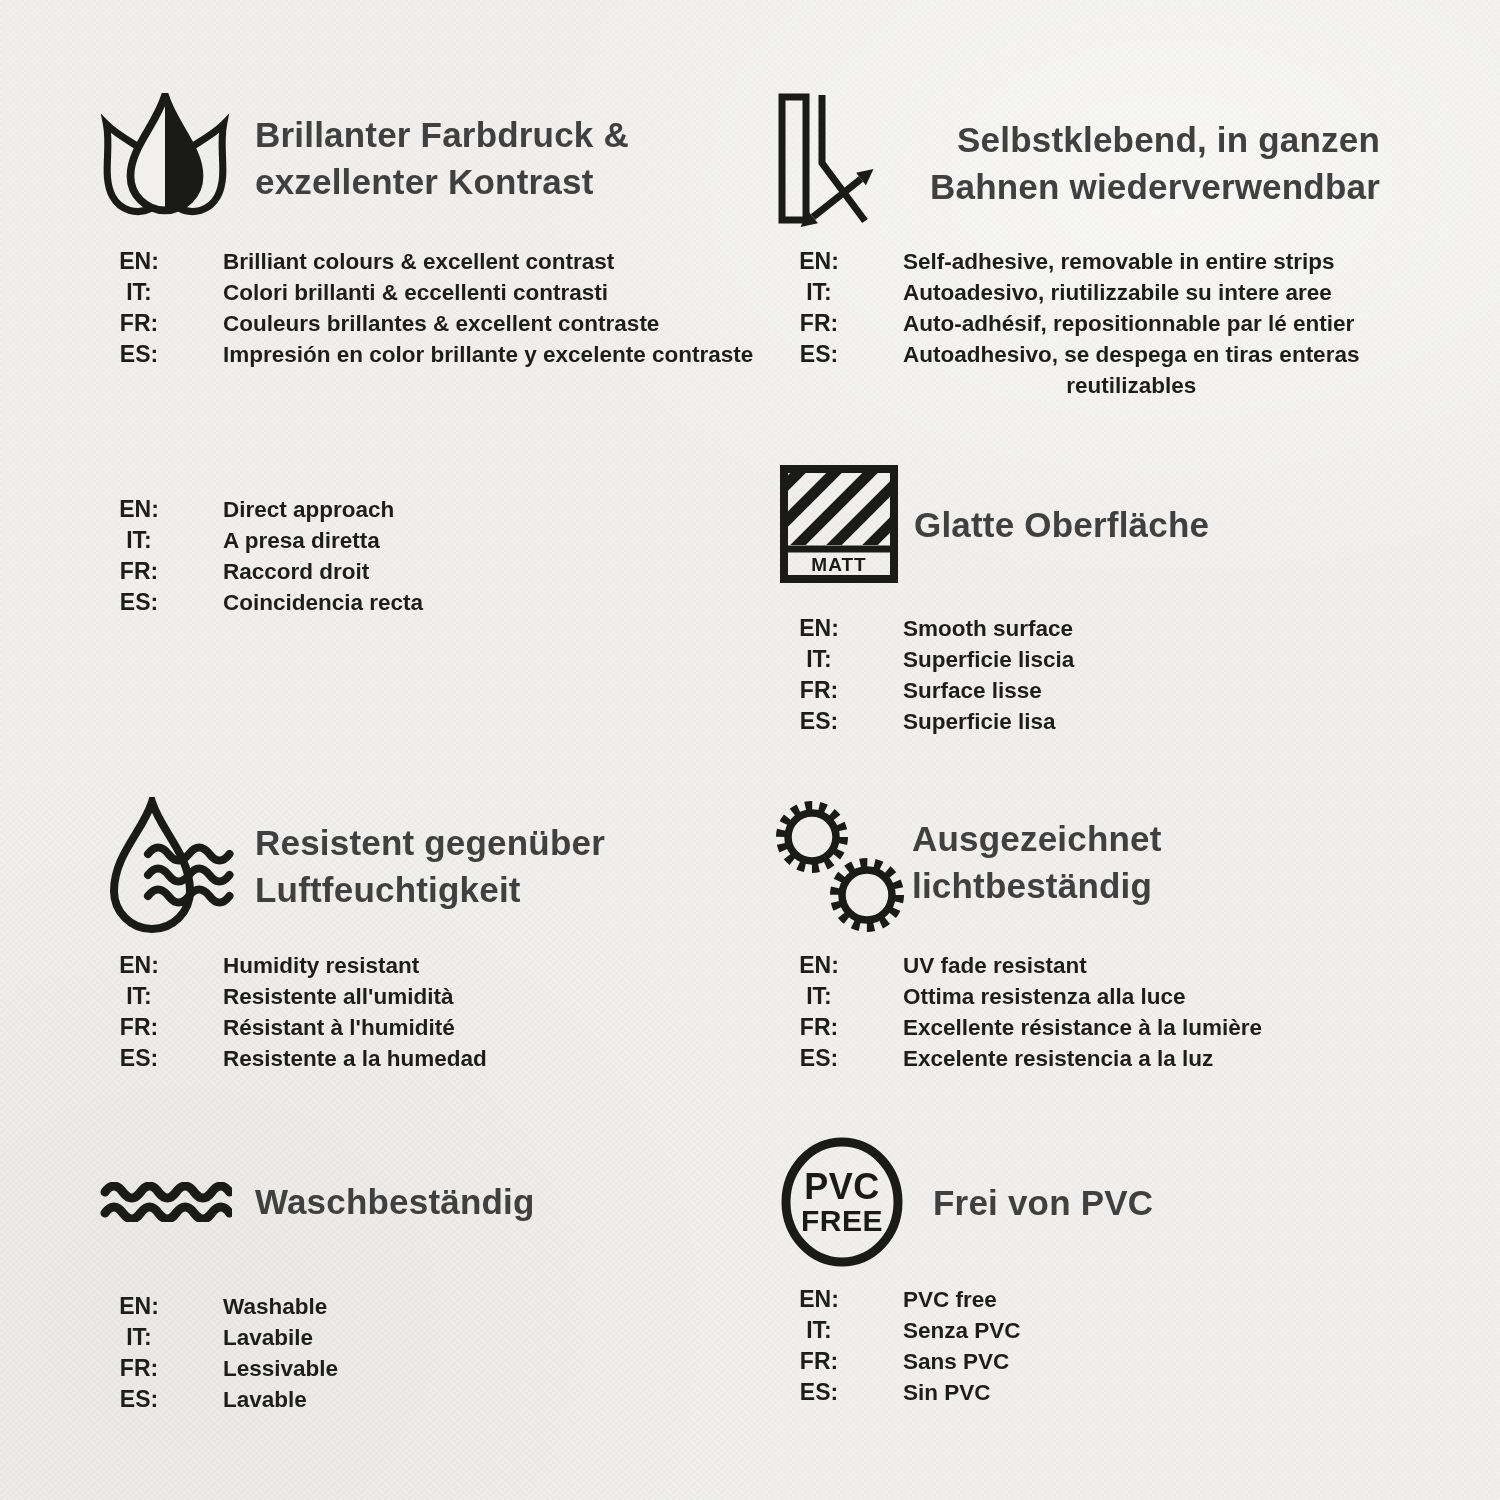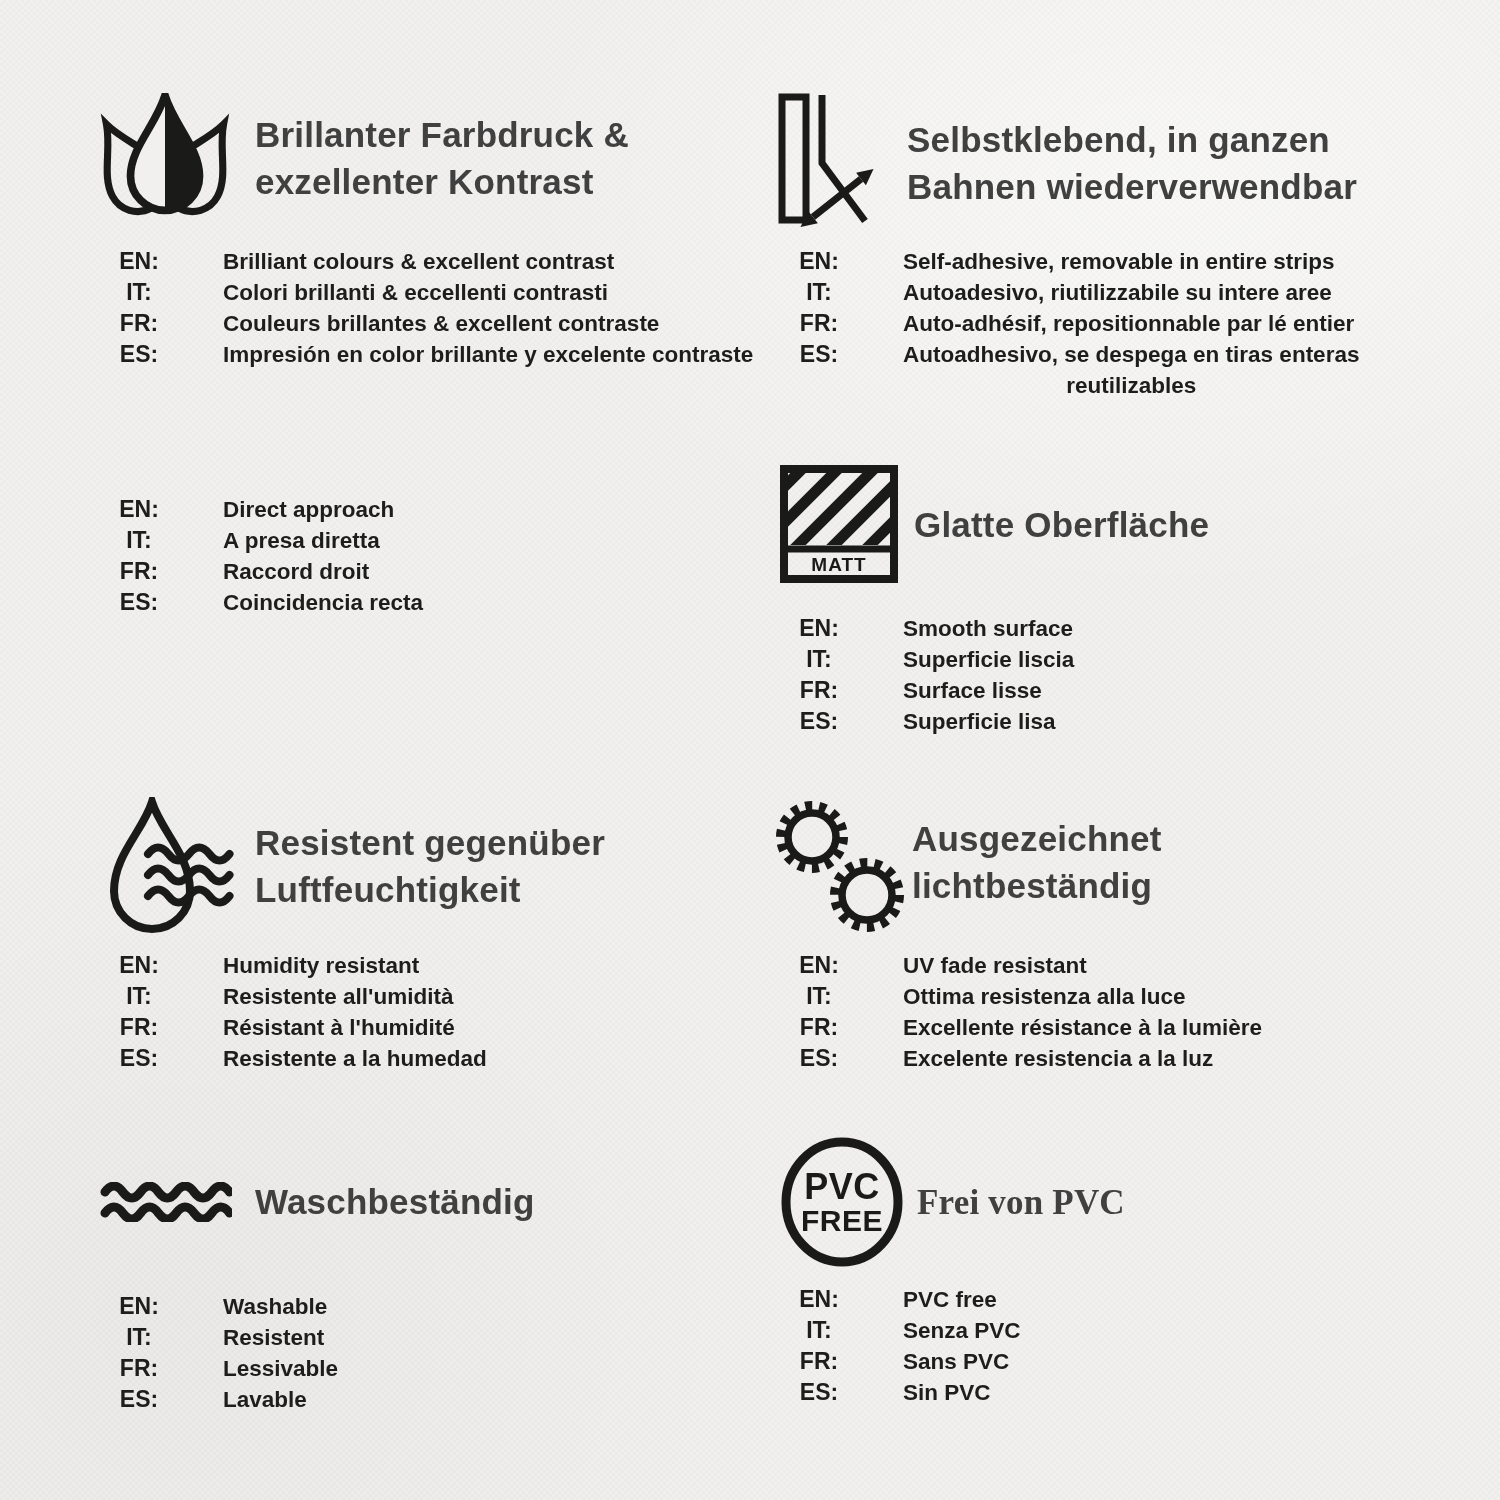--- a/index.html
+++ b/index.html
@@ -22,27 +22,27 @@
     white-space:pre-line;letter-spacing:0.2px;color:#404040;
   }
   .trans{display:block;text-align:center;}
   .trow{display:flex;line-height:31px;padding-left:3px;}
   .lang{width:72px;flex:0 0 72px;font-size:23px;font-weight:bold;}
   .ttext{font-size:22.5px;font-weight:bold;white-space:pre-line;margin-left:48px;}
   svg{stroke:#1a1a18;}
   svg text{stroke:none;}
 
   .s1{left:100px;top:93px;width:690px;}  .s1 .title{margin-left:25px;} .s1 .trans{margin-top:23px;}
-  .s2{left:780px;top:93px;width:648px;}  .s2 .icon{margin-left:-3px;} .s2 .title{margin-left:30px;} .s2 .trans{margin-top:13px;}
+  .s2{left:780px;top:93px;width:648px;}  .s2 .icon{margin-left:-3px;} .s2 .title{margin-left:53px;text-align:right;} .s2 .trans{margin-top:13px;}
   .s3{left:100px;top:460px;width:690px;} .s3 .icon{margin-left:3px;}  .s3 .title{margin-left:33px;} .s3 .trans{margin-top:34px;}
   .s4{left:780px;top:465px;width:648px;} .s4 .title{margin-left:16px;} .s4 .trans{margin-top:30px;}
   .s5{left:100px;top:797px;width:690px;} .s5 .title{margin-left:20px;} .s5 .trans{margin-top:15px;}
   .s6{left:780px;top:792px;width:648px;} .s6 .icon{margin-left:-8px;} .s6 .title{} .s6 .trans{margin-top:18px;}
   .s7{left:100px;top:1178px;width:690px;} .s7 .title{margin-left:23px;} .s7 .trans{margin-top:66px;}
-  .s8{left:780px;top:1137px;width:648px;} .s8 .icon{margin-left:-3px;} .s8 .title{margin-left:10px;font-family:Liberation Serif, serif;} .s8 .trans{margin-top:17px;}
+  .s8{left:780px;top:1137px;width:648px;} .s8 .icon{margin-left:-3px;} .s8 .title{margin-left:26px;} .s8 .trans{margin-top:17px;}
 </style>
 </head>
 <body>
 
 <section class="card s1">
   <div class="head">
     <svg class="icon" width="130" height="130" viewBox="0 0 130 130">
       <defs>
         <path id="dropP" d="M0,-64 C 8,-38 30,-18 30,6 A 30,30 0 1 1 -30,6 C -30,-18 -8,-38 0,-64 Z"></path>
         <clipPath id="dropHalf">
@@ -249,21 +249,21 @@
     </svg>
     <h2 class="title">Waschbeständig</h2>
   </div>
   <div class="trans">
     <div class="trow">
         <span class="lang">EN:</span>
         <span class="ttext">Washable</span>
       </div>
     <div class="trow">
         <span class="lang">IT:</span>
-        <span class="ttext">Resistent</span>
+        <span class="ttext">Lavabile</span>
       </div>
     <div class="trow">
         <span class="lang">FR:</span>
         <span class="ttext">Lessivable</span>
       </div>
     <div class="trow">
         <span class="lang">ES:</span>
         <span class="ttext">Lavable</span>
       </div>
   </div>

